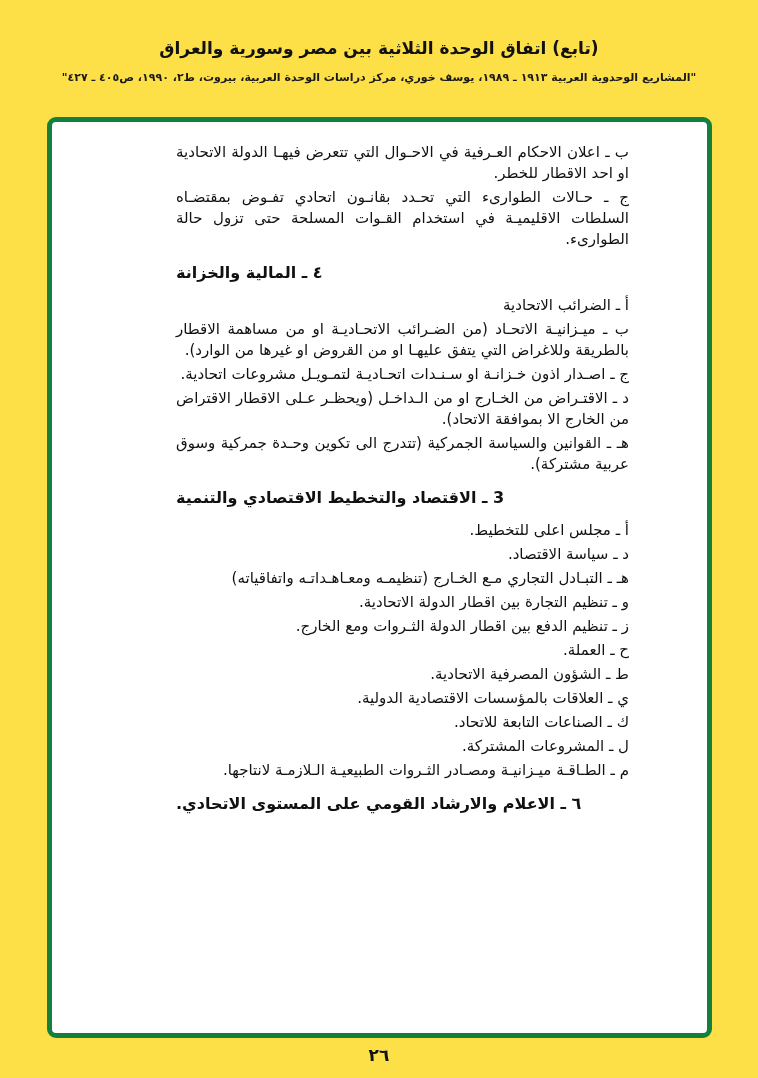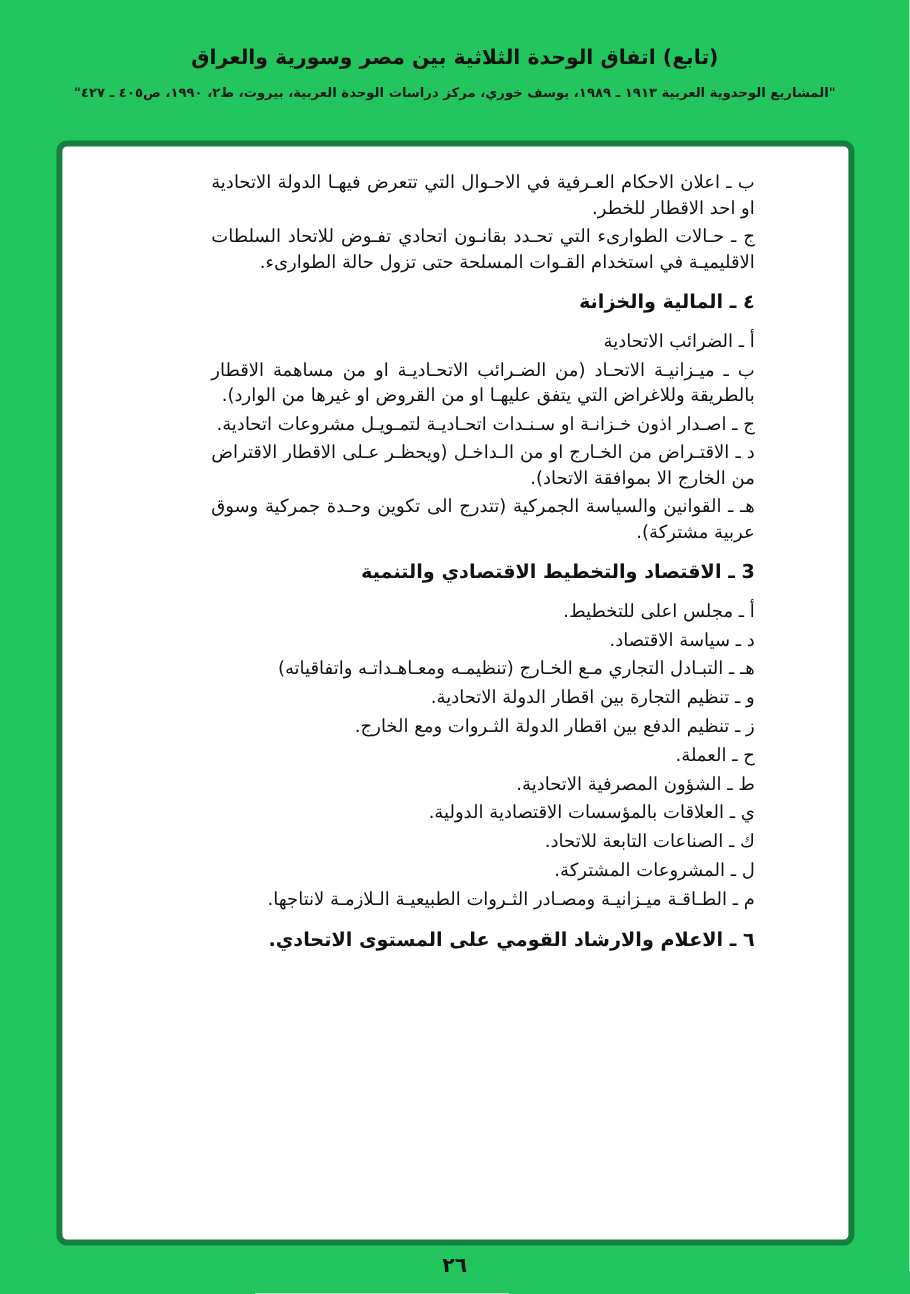--- a/index.html
+++ b/index.html
@@ -5,21 +5,21 @@
   html, body {
     margin: 0;
     padding: 0;
     background: #e8e8e8;
   }
   .page {
     position: relative;
     width: 758px;
     height: 1078px;
     margin: 0 auto;
-    background: #22c55e;
+    background: #fde047;
     font-family: "DejaVu Sans", sans-serif;
     color: #111111;
     direction: rtl;
     overflow: hidden;
   }
   .page-header {
     position: absolute;
     top: 38px;
     left: 0;
     right: 0;
@@ -60,21 +60,21 @@
     line-height: 21px;
   }
   .clause {
     margin: 0 0 3px 0;
     text-align: justify;
   }
   .section-heading {
     margin: 12px 0 11px 0;
     font-size: 16px;
     font-weight: bold;
-    text-align: right;
+    text-align: left;
     line-height: 22px;
   }
   .page-number {
     position: absolute;
     bottom: 13px;
     left: 0;
     right: 0;
     text-align: center;
     font-size: 17px;
     font-weight: bold;
@@ -86,21 +86,21 @@
 <div class="page">
 
   <header class="page-header">
     <div class="doc-title">(تابع) اتفاق الوحدة الثلاثية بين مصر وسورية والعراق</div>
     <div class="doc-citation">"المشاريع الوحدوية العربية ١٩١٣ ـ ١٩٨٩، يوسف خوري، مركز دراسات الوحدة العربية، بيروت، ط٢، ١٩٩٠، ص٤٠٥ ـ ٤٢٧"</div>
   </header>
 
   <div class="green-box">
     <div class="text-column">
       <p class="clause">ب ـ اعلان الاحكام العـرفية في الاحـوال التي تتعرض فيهـا الدولة الاتحادية او احد الاقطار للخطر.</p>
-      <p class="clause">ج ـ حـالات الطوارىء التي تحـدد بقانـون اتحادي تفـوض للاتحاد السلطات الاقليميـة في استخدام القـوات المسلحة حتى تزول حالة الطوارىء.</p>
+      <p class="clause">ج ـ حـالات الطوارىء التي تحـدد بقانـون اتحادي تفـوض بمقتضـاه السلطات الاقليميـة في استخدام القـوات المسلحة حتى تزول حالة الطوارىء.</p>
       <h2 class="section-heading">٤ ـ المالية والخزانة</h2>
       <p class="clause">أ ـ الضرائب الاتحادية</p>
       <p class="clause">ب ـ ميـزانيـة الاتحـاد (من الضـرائب الاتحـاديـة او من مساهمة الاقطار بالطريقة وللاغراض التي يتفق عليهـا او من القروض او غيرها من الوارد).</p>
       <p class="clause">ج ـ اصـدار اذون خـزانـة او سـنـدات اتحـاديـة لتمـويـل مشروعات اتحادية.</p>
       <p class="clause">د ـ الاقتـراض من الخـارج او من الـداخـل (ويحظـر عـلى الاقطار الاقتراض من الخارج الا بموافقة الاتحاد).</p>
       <p class="clause">هـ ـ القوانين والسياسة الجمركية (تتدرج الى تكوين وحـدة جمركية وسوق عربية مشتركة).</p>
       <h2 class="section-heading">3 ـ الاقتصاد والتخطيط الاقتصادي والتنمية</h2>
       <p class="clause">أ ـ مجلس اعلى للتخطيط.</p>
       <p class="clause">د ـ سياسة الاقتصاد.</p>
       <p class="clause">هـ ـ التبـادل التجاري مـع الخـارج (تنظيمـه ومعـاهـداتـه واتفاقياته)</p>

